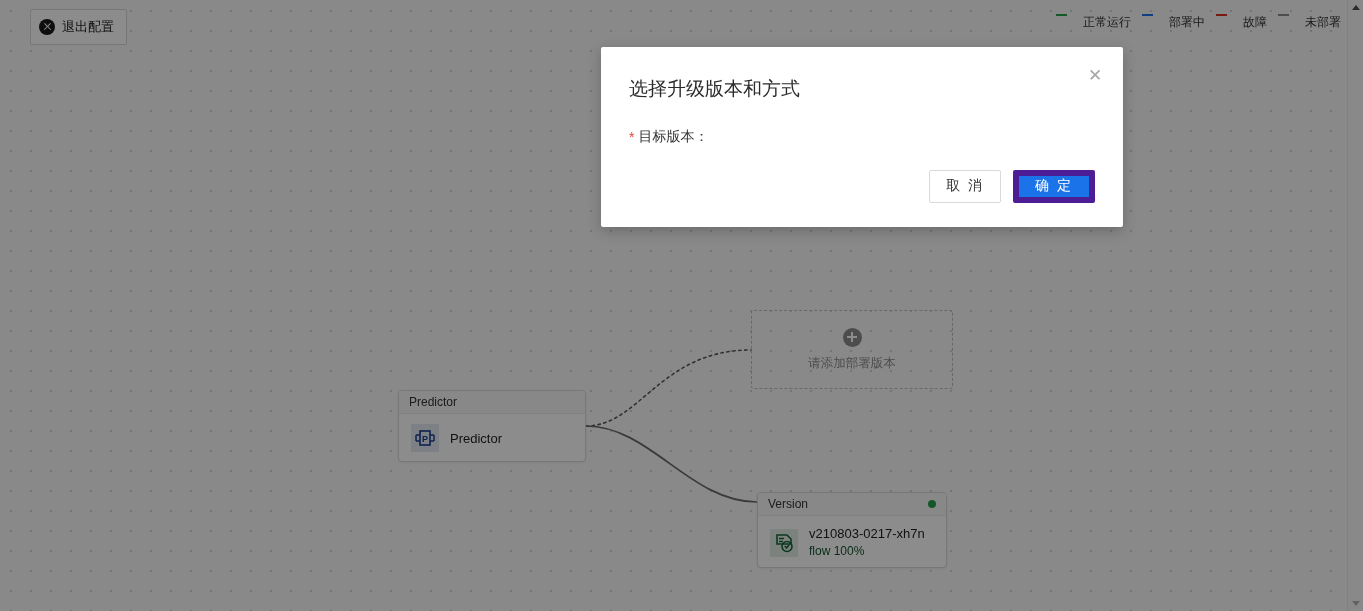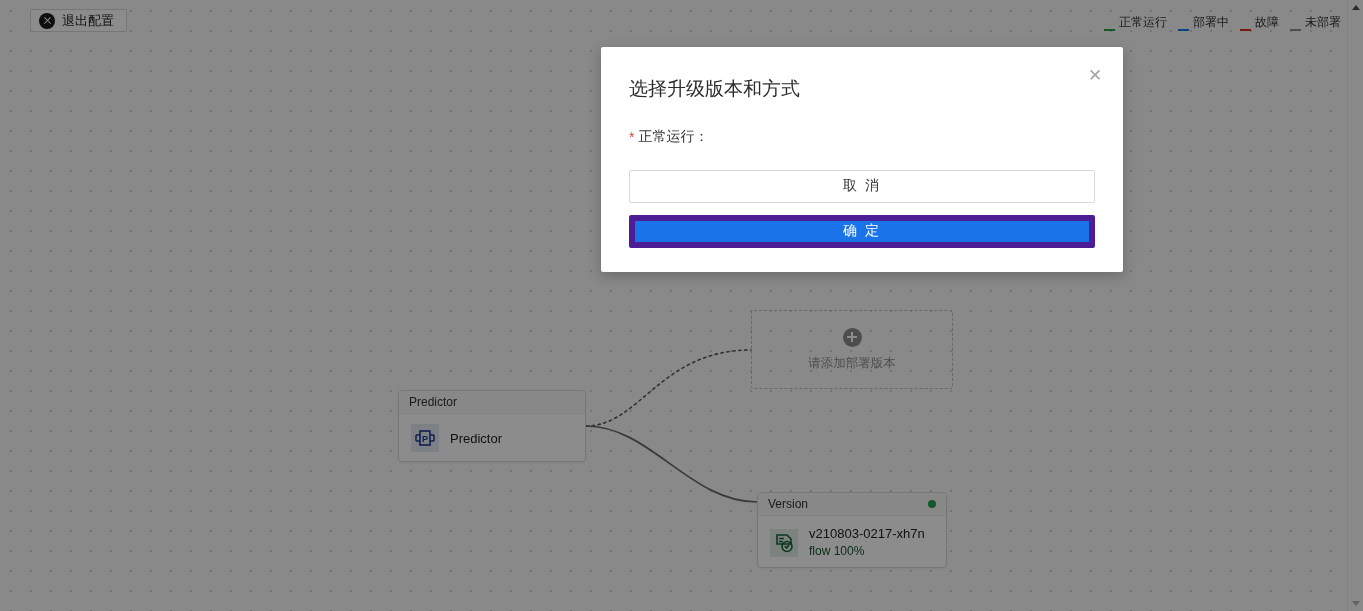--- a/index.html
+++ b/index.html
@@ -25,21 +25,21 @@
     background-color: #fafafa;
     background-image: radial-gradient(circle, #d4d4d4 1.1px, transparent 1.2px);
     background-size: 20px 20px;
     background-position: 1px 1px;
   }
 
   
   #exit-btn {
     position: absolute;
     left: 30px; top: 9px;
-    height: 23px;
+    height: 36px;
     padding: 0 12px 0 8px;
     display: flex;
     align-items: center;
     gap: 7px;
     background: #ffffff;
     border: 1px solid #d9d9d9;
     border-radius: 2px;
     font-size: 13px;
     color: #222;
     cursor: pointer;
@@ -66,21 +66,21 @@
   #legend {
     position: absolute;
     right: 22px; top: 14px;
     display: flex;
     align-items: center;
     gap: 11px;
     font-size: 12px;
     color: #333;
     z-index: 5;
   }
-  .legend-item { display: flex; align-items: flex-end; gap: 4px; white-space: nowrap; }
+  .legend-item { display: flex; align-items: flex-start; gap: 16px; white-space: nowrap; }
   .legend-dash { display: inline-block; width: 11px; height: 2px; }
 
   
   .node {
     position: absolute;
     background: #ffffff;
     border: 1px solid #d9d9d9;
     border-radius: 4px;
     box-shadow: 0 1px 3px rgba(0,0,0,0.06);
     overflow: hidden;
@@ -249,21 +249,20 @@
     border-right: 1.4px solid #bfbfbf;
     border-bottom: 1.4px solid #bfbfbf;
     transform: rotate(45deg);
     pointer-events: none;
   }
   #modal-footer {
     padding: 24px 28px 24px 28px;
     display: flex;
     justify-content: flex-end;
     gap: 12px;
-    flex-direction: column;
   }
   .btn {
     height: 33px;
     min-width: 72px;
     padding: 0 16px;
     font-size: 14px;
     border-radius: 2px;
     cursor: pointer;
     display: flex;
     align-items: center;
@@ -367,21 +366,21 @@
 
   <div id="overlay"></div>
 
   <div id="modal">
     <div id="modal-close">✕</div>
     <h2 id="modal-title">选择升级版本和方式</h2>
 
     <div id="modal-body">
       <div class="form-label">
         <span class="req-star">*</span>
-        <span>正常运行：</span>
+        <span>目标版本：</span>
       </div>
     </div>
 
     <div id="modal-footer">
       <div class="btn btn-default">取 消</div>
       <div class="btn btn-primary">确 定</div>
     </div>
   </div>
 
 </div>

